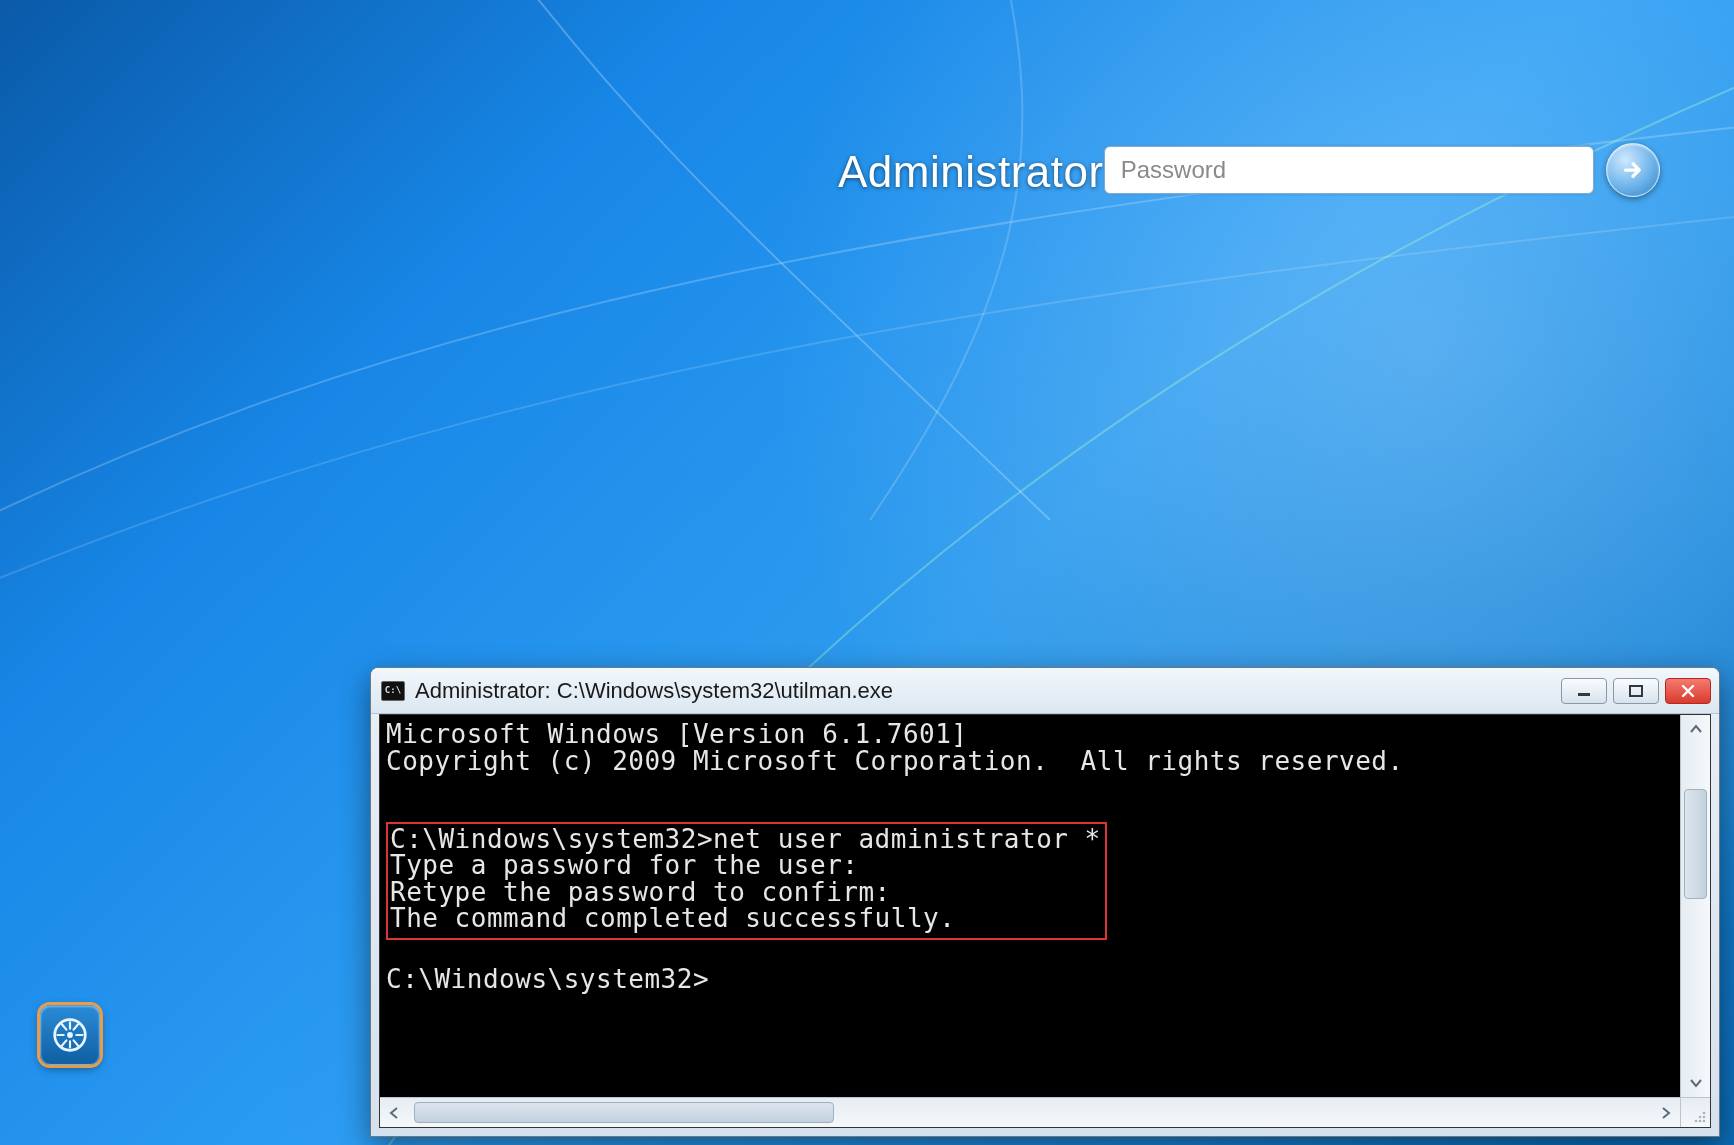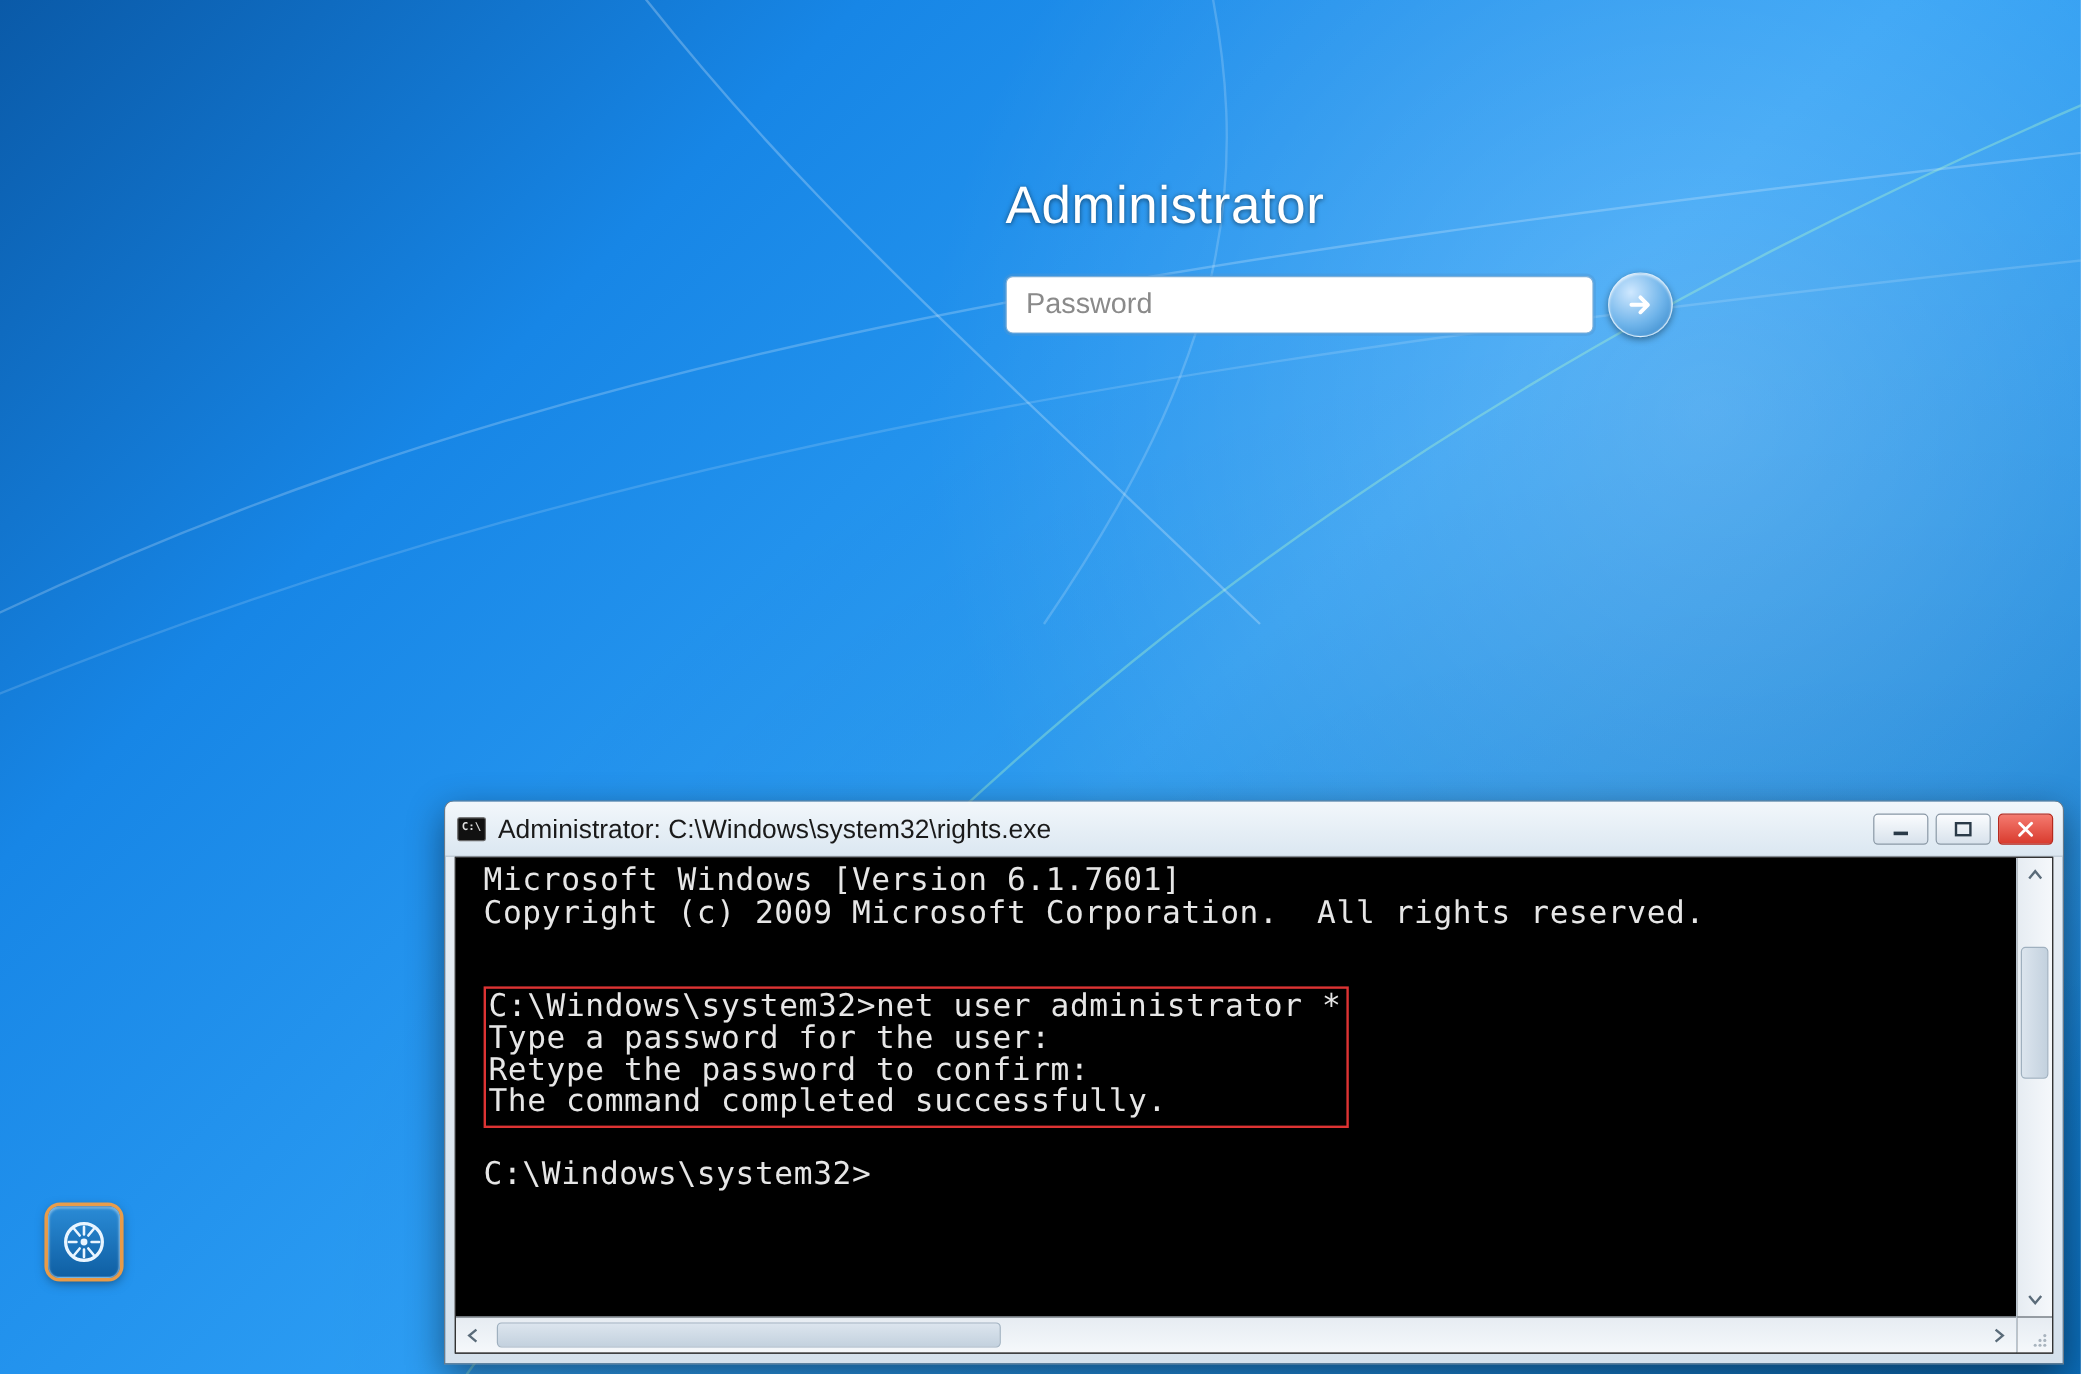--- a/index.html
+++ b/index.html
@@ -9,21 +9,21 @@
   .login-bg {
     position: absolute; inset: 0;
     background:
       radial-gradient(circle at 82% 30%, rgba(255,255,255,0.22) 0%, rgba(255,255,255,0) 40%),
       radial-gradient(ellipse at 95% 95%, rgba(0,0,0,0.1), rgba(0,0,0,0) 60%),
       linear-gradient(135deg, #0a5aa8 0%, #1786e6 25%, #2fa0f5 55%, #1e8fe6 80%, #0c76c9 100%);
     overflow: hidden;
   }
   .login-bg svg.bg-lines { position:absolute; inset:0; width:100%; height:100%; pointer-events:none; }
   
-  .login-col { position:absolute; left:838px; top:95px; width:490px; display:flex; flex-direction:column; align-items:flex-start; }
+  .login-col { position:absolute; left:838px; top:95px; width:490px; display:flex; flex-direction:row; align-items:flex-end; }
   .login-col .uname{ margin-top:52px; color:#fff; font-size:44px; text-shadow:0 1px 4px rgba(0,0,0,.55); letter-spacing:0.5px;}
   .login-col .pw-row{ margin-top:30px; display:flex; align-items:center; gap:12px;}
   .pw-input{
     width:490px; height:48px; border-radius:6px;
     border:1px solid #7aaed9;
     background:#fff;
     font-size:24px; padding:0 16px;
     color:#222;
     box-shadow: inset 0 0 0 1px rgba(255,255,255,0.8), 0 0 0 2px rgba(80,150,210,0.4);
   }
@@ -75,21 +75,21 @@
   .wb{ width:46px; height:26px; border-radius:4px; border:1px solid #8a98a5;
        background:linear-gradient(#fafcfe,#d8e2ec); display:flex;align-items:center;justify-content:center; cursor:pointer;}
   .wb.close{ background:linear-gradient(#f47a6f,#d93b2e); border-color:#b5291e;}
   .wb svg{width:18px;height:14px;}
   .wb.close svg{width:16px;height:16px;}
 
   .cmd-body-wrap{ position:absolute; left:8px; right:8px; top:46px; bottom:8px; background:#000; color:#dcdcdc; border:1px solid #333;}
   .cmd-body{
     position:absolute; left:0; top:0; right:30px; bottom:30px;
     overflow:hidden;
-    padding:6px 8px 6px 23px;
+    padding:6px 8px 6px 6px;
     font-family: "Lucida Console","Consolas",monospace;
     font-size:26px; line-height:1.02; letter-spacing:0.5px;
     color:#e6e6e6;
     white-space:pre;
     border-radius:13px;
   }
   .hl-box{
     border:2px solid #d33; padding:2px 4px 6px 2px; display:inline-block;margin-top:21px;
   }
 
@@ -140,21 +140,21 @@
     <svg viewBox="0 0 40 40">
       <circle cx="20" cy="20" r="17" fill="none" stroke="#e9f5ff" stroke-width="3"></circle>
       <path d="M20 6 L20 13 M29 8 L24 14 M34 20 L27 20 M29 32 L24 26 M20 34 L20 27 M11 32 L16 26 M6 20 L13 20 M11 8 L16 14" stroke="#e9f5ff" stroke-width="2.4" stroke-linecap="round"></path>
       <circle cx="20" cy="20" r="3.2" fill="#e9f5ff"></circle>
     </svg>
   </div>
 
   <div class="cmd-window">
     <div class="cmd-titlebar">
       <div class="cmd-icon">C:\</div>
-      <div class="cmd-title">Administrator: C:\Windows\system32\rights.exe</div>
+      <div class="cmd-title">Administrator: C:\Windows\system32\utilman.exe</div>
       <div class="win-btns">
         <div class="wb">
           <svg viewBox="0 0 18 14">
               <rect x="3" y="9" width="12" height="3" fill="#2a3a48"></rect>
             </svg>
         </div>
         <div class="wb">
           <svg viewBox="0 0 18 14">
               <rect x="3" y="2" width="12" height="10" fill="none" stroke="#2a3a48" stroke-width="2"></rect>
             </svg>

